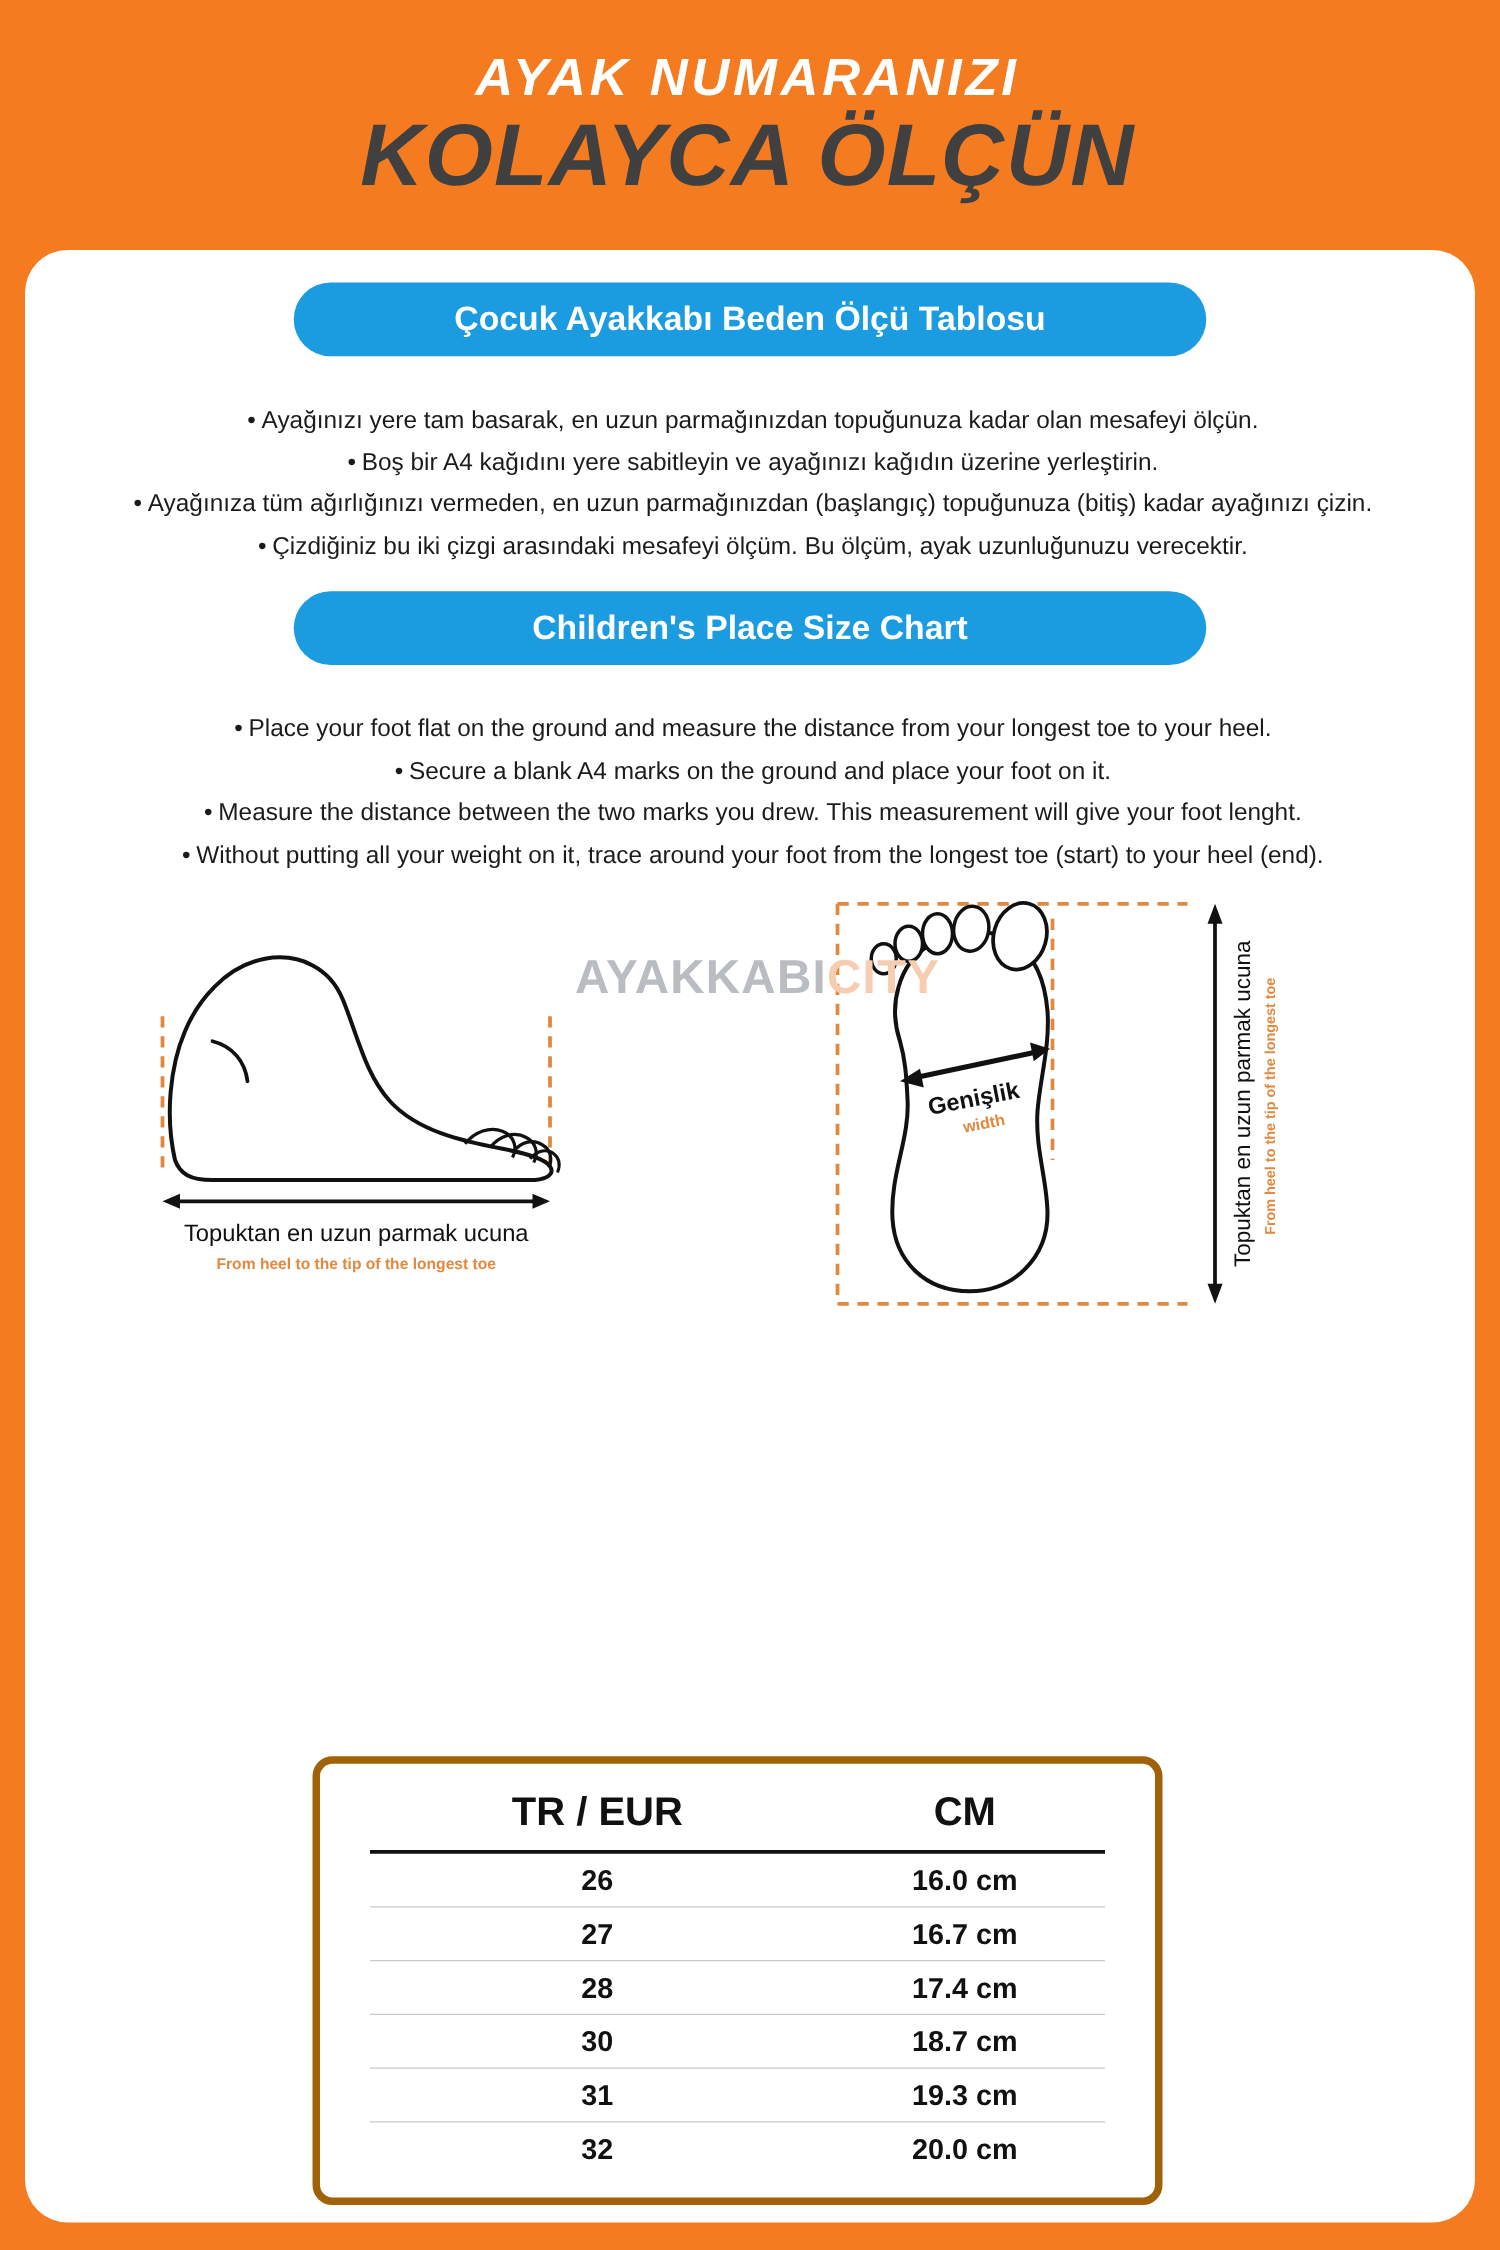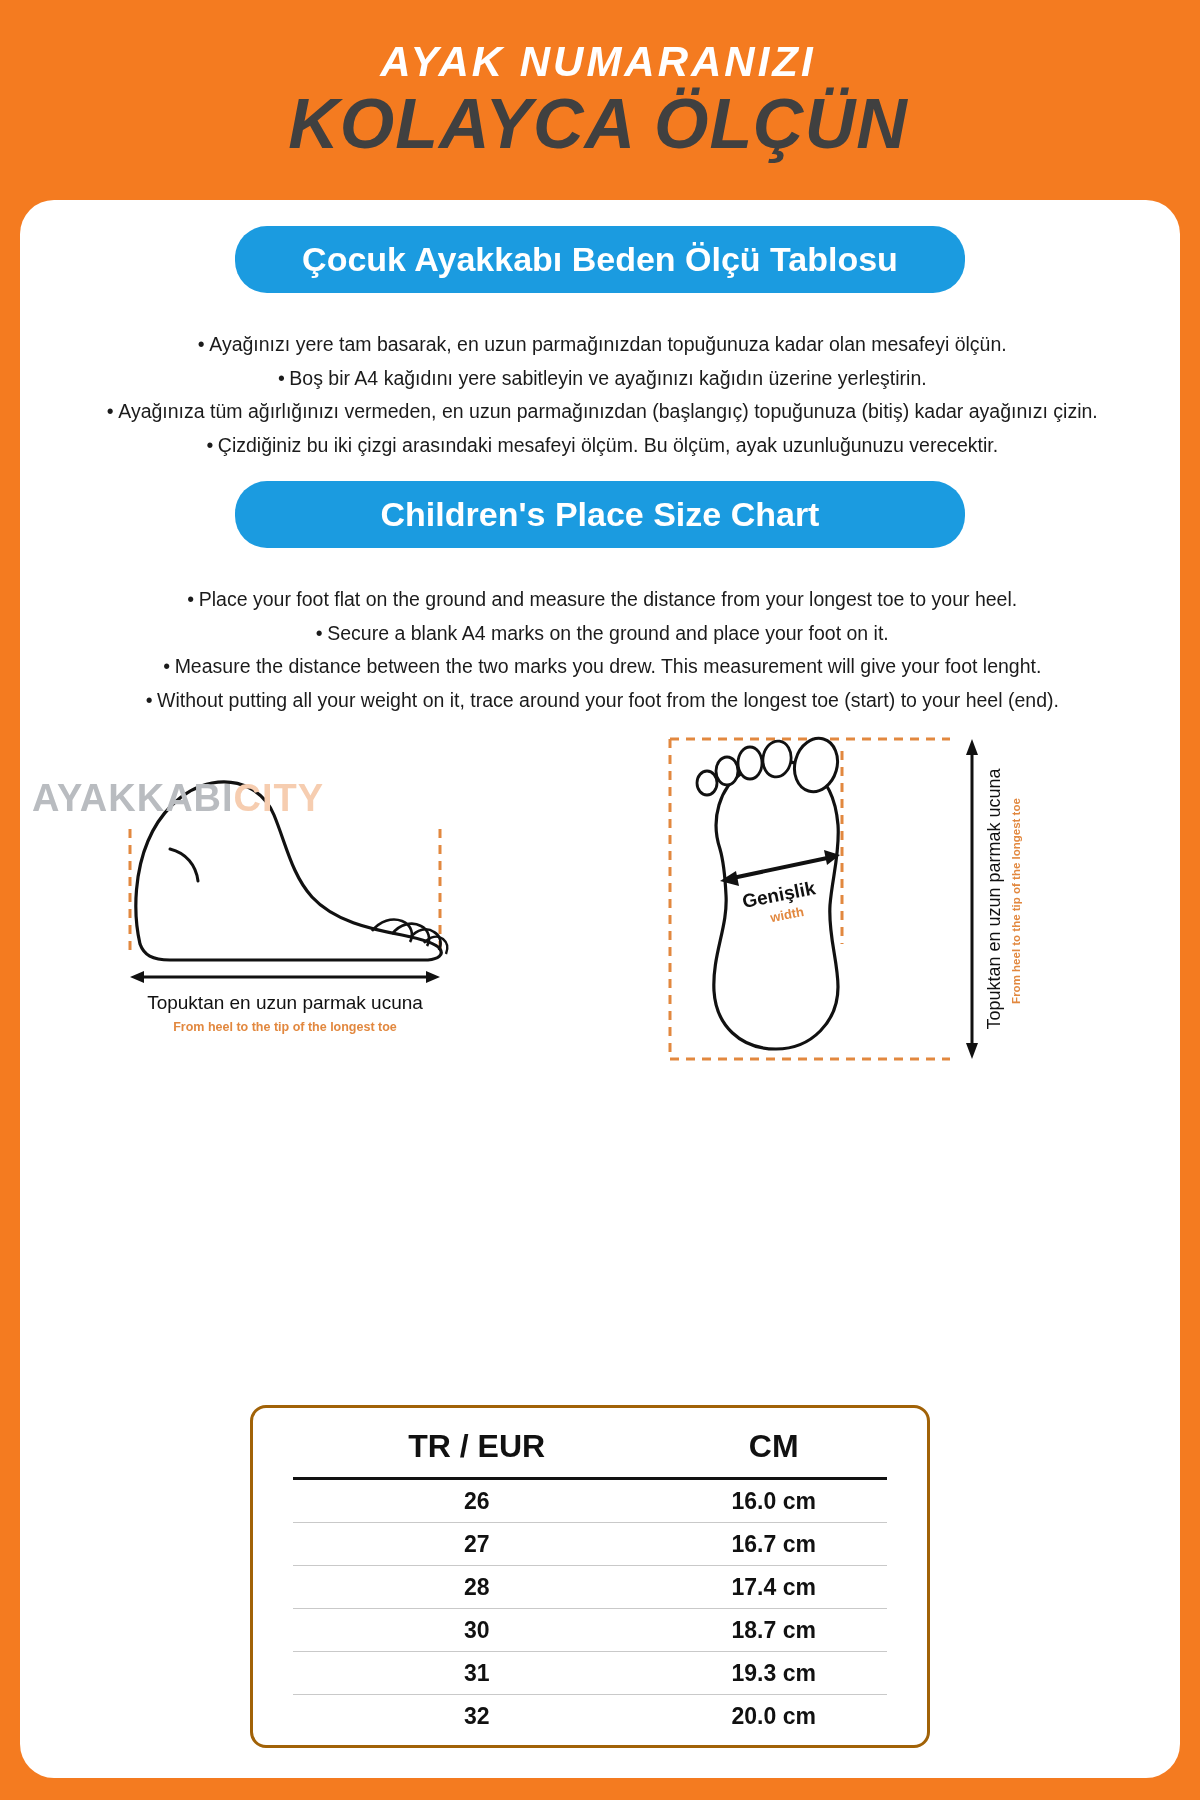--- a/index.html
+++ b/index.html
@@ -47,21 +47,21 @@
     background: #ffffff;
     border-radius: 34px;
     overflow: hidden;
   }
 
   
   .pill {
     margin: 0 auto;
     background: #1B9BE0;
     color: #ffffff;
-    font-size: 34px;
+    font-size: 27px;
     font-weight: bold;
     text-align: center;
     border-radius: 32px;
     padding: 14px 36px;
     width: 730px;
   }
   .pill.tr { margin-top: 26px; }
   .pill.en { margin-top: 20px; }
 
   
@@ -86,20 +86,21 @@
 
   
   .illu {
     position: relative;
     height: 360px;
     margin-top: 12px;
   }
   .watermark {
     position: absolute;
     top: 48px; left: 12px; right: 0;
+    text-align: center;
     font-size: 38px;
     font-weight: bold;
     letter-spacing: 1px;
     z-index: 1;
   }
   .watermark .a { color: #b9bcc0; }
   .watermark .b { color: #f6cdb0; }
 
   svg.illu-svg { position: absolute; top: 0; left: 0; }
 
@@ -117,23 +118,23 @@
   .cap-vert-main { font-size: 18px; fill: #111; }
   .cap-vert-sub { font-size: 11.5px; fill: #E2883F; font-weight: bold; }
   .cap-width { font-size: 19px; fill: #111; font-weight: bold; }
   .cap-width-sub { font-size: 13px; fill: #E2883F; font-weight: bold; }
 
   
   .table-wrap {
     position: absolute;
     left: 230px; top: 1205px;
     width: 680px;
-    border: 3px solid #a16207;
+    border: 6px solid #a16207;
     border-radius: 16px;
-    padding: 14px 40px 8px 40px;
+    padding: 14px 40px 18px 40px;
     background: #fff;
   }
   table { width: 100%; border-collapse: collapse; }
   th {
     font-size: 32px;
     font-weight: bold;
     color: #111;
     padding: 6px 0 12px 0;
     text-align: center;
   }

